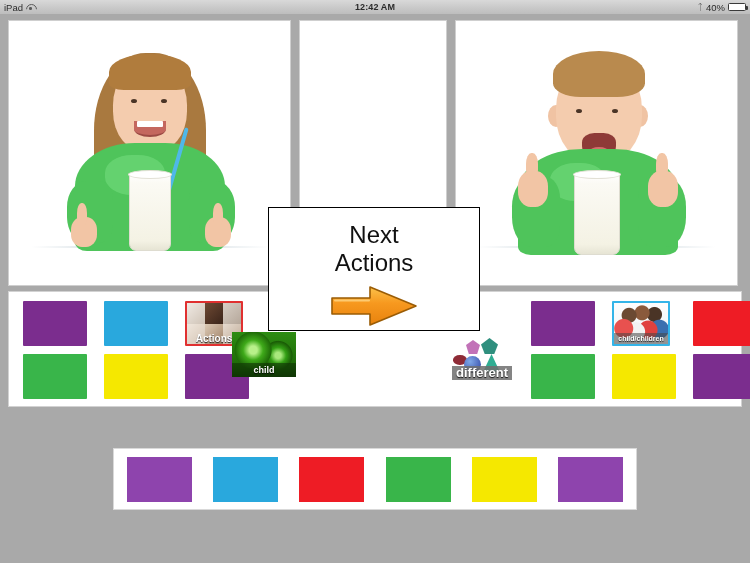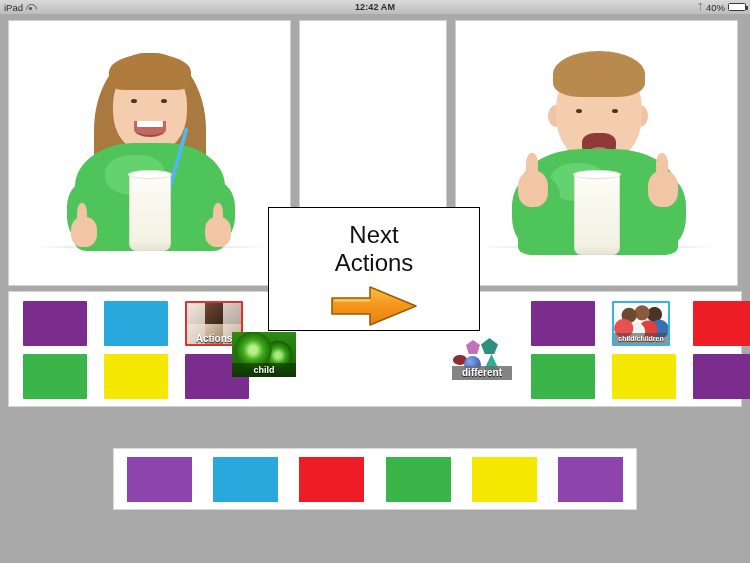--- a/index.html
+++ b/index.html
@@ -148,21 +148,21 @@
     position:absolute; left:0; right:0; bottom:0; height:14px;
     background:rgba(15,50,5,.6);
     color:#fff; font-size:9px; font-weight:bold; text-align:center; line-height:14px;
     text-shadow:0 1px 1px rgba(0,0,0,.9);
   }
   .diff-img { position:absolute; inset:0; }
   .gem { position:absolute; }
   .diff-caption {
     position:absolute; left:2px; right:2px; bottom:2px; height:14px;
     background:rgba(110,110,110,.85);
-    color:#fff; font-size:10px; font-weight:bold; text-align:center; line-height:14px;
+    color:#fff; font-size:13px; font-weight:bold; text-align:center; line-height:14px;
     text-shadow:0 1px 1px rgba(0,0,0,.9);
   }
 
   
   .bottom-strip {
     position:absolute; left:113px; top:448px; width:524px; height:62px;
     background:#fff; border:1px solid #d9d9d9;
     display:flex; align-items:center; justify-content:space-between;
     padding:0 13px;
   }

